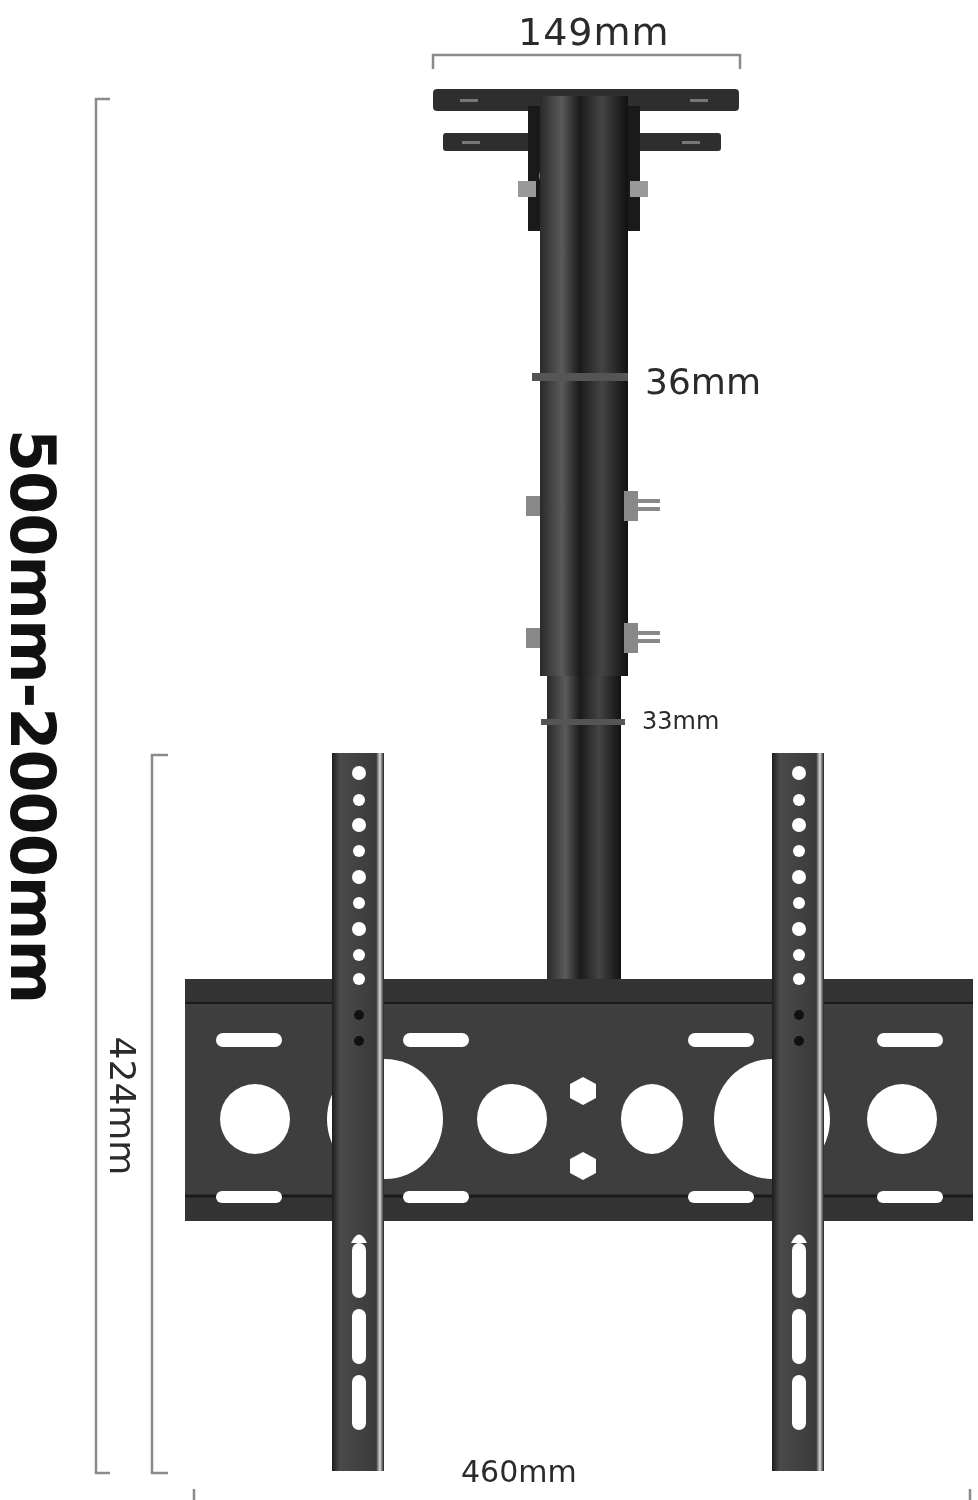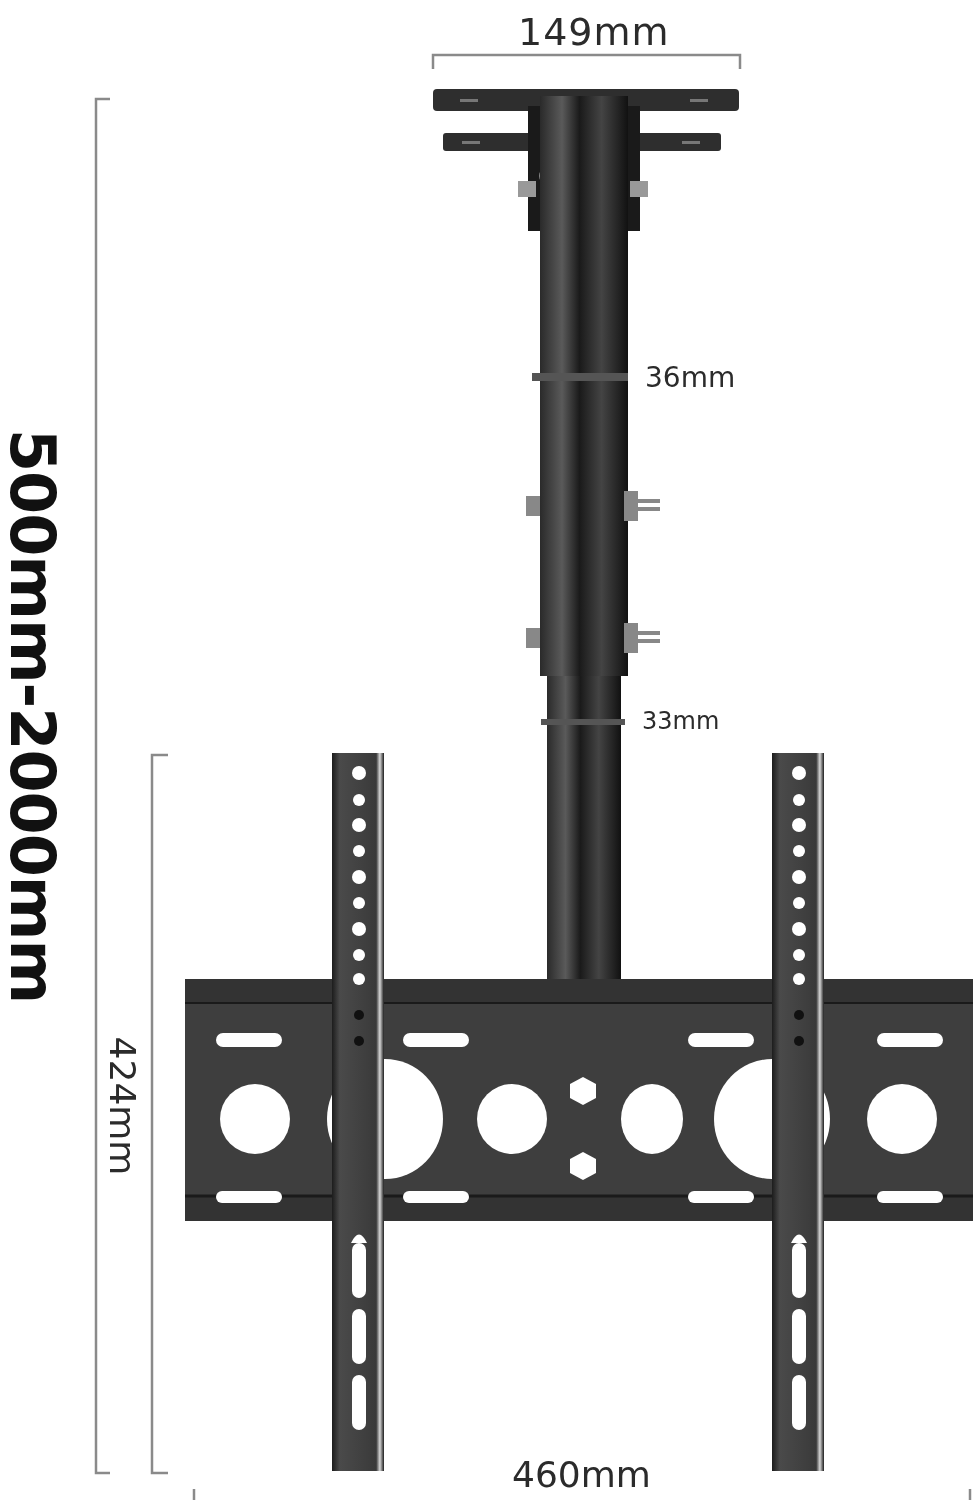--- a/index.html
+++ b/index.html
@@ -1,23 +1,23 @@
 <!DOCTYPE html>
 <html><head>
 <meta charset="utf-8">
 <style>
   html, body { margin: 0; padding: 0; background: #ffffff; }
   body { width: 978px; height: 1500px; position: relative; overflow: hidden;
          font-family: "DejaVu Sans", sans-serif; }
   .stage { position: absolute; left: 0; top: 0; width: 978px; height: 1320px; margin-top: 11px; }
   .label { position: absolute; color: #2b2b2b; white-space: nowrap; line-height: 1; }
   .lbl-149 { left: 518px; top: 2px; font-size: 38px; letter-spacing: 1px; }
-  .lbl-36  { left: 645px; top: 353px; font-size: 28px; }
+  .lbl-36  { left: 645px; top: 353px; font-size: 36px; }
   .lbl-33  { left: 642px; top: 698px; font-size: 24px; }
-  .lbl-460 { left: 512px; top: 1446px; font-size: 36px; }
+  .lbl-460 { left: 461px; top: 1446px; font-size: 30px; }
   .lbl-height { left: 2px; top: 420px; width: 60px; height: 570px; }
   .lbl-height span { position: absolute; left: 50%; top: 50%; font-size: 62px; color: #111;
          transform: translate(-50%, -50%) rotate(90deg); font-weight: bold; letter-spacing: -1px; }
   .lbl-424 { left: 100px; top: 1010px; width: 44px; height: 170px; }
   .lbl-424 span { position: absolute; left: 50%; top: 50%; font-size: 36px; color: #2b2b2b;
          transform: translate(-50%, -50%) rotate(90deg); }
   svg { position: absolute; left: 0; top: 0; }
 </style>
 </head>
 <body>

